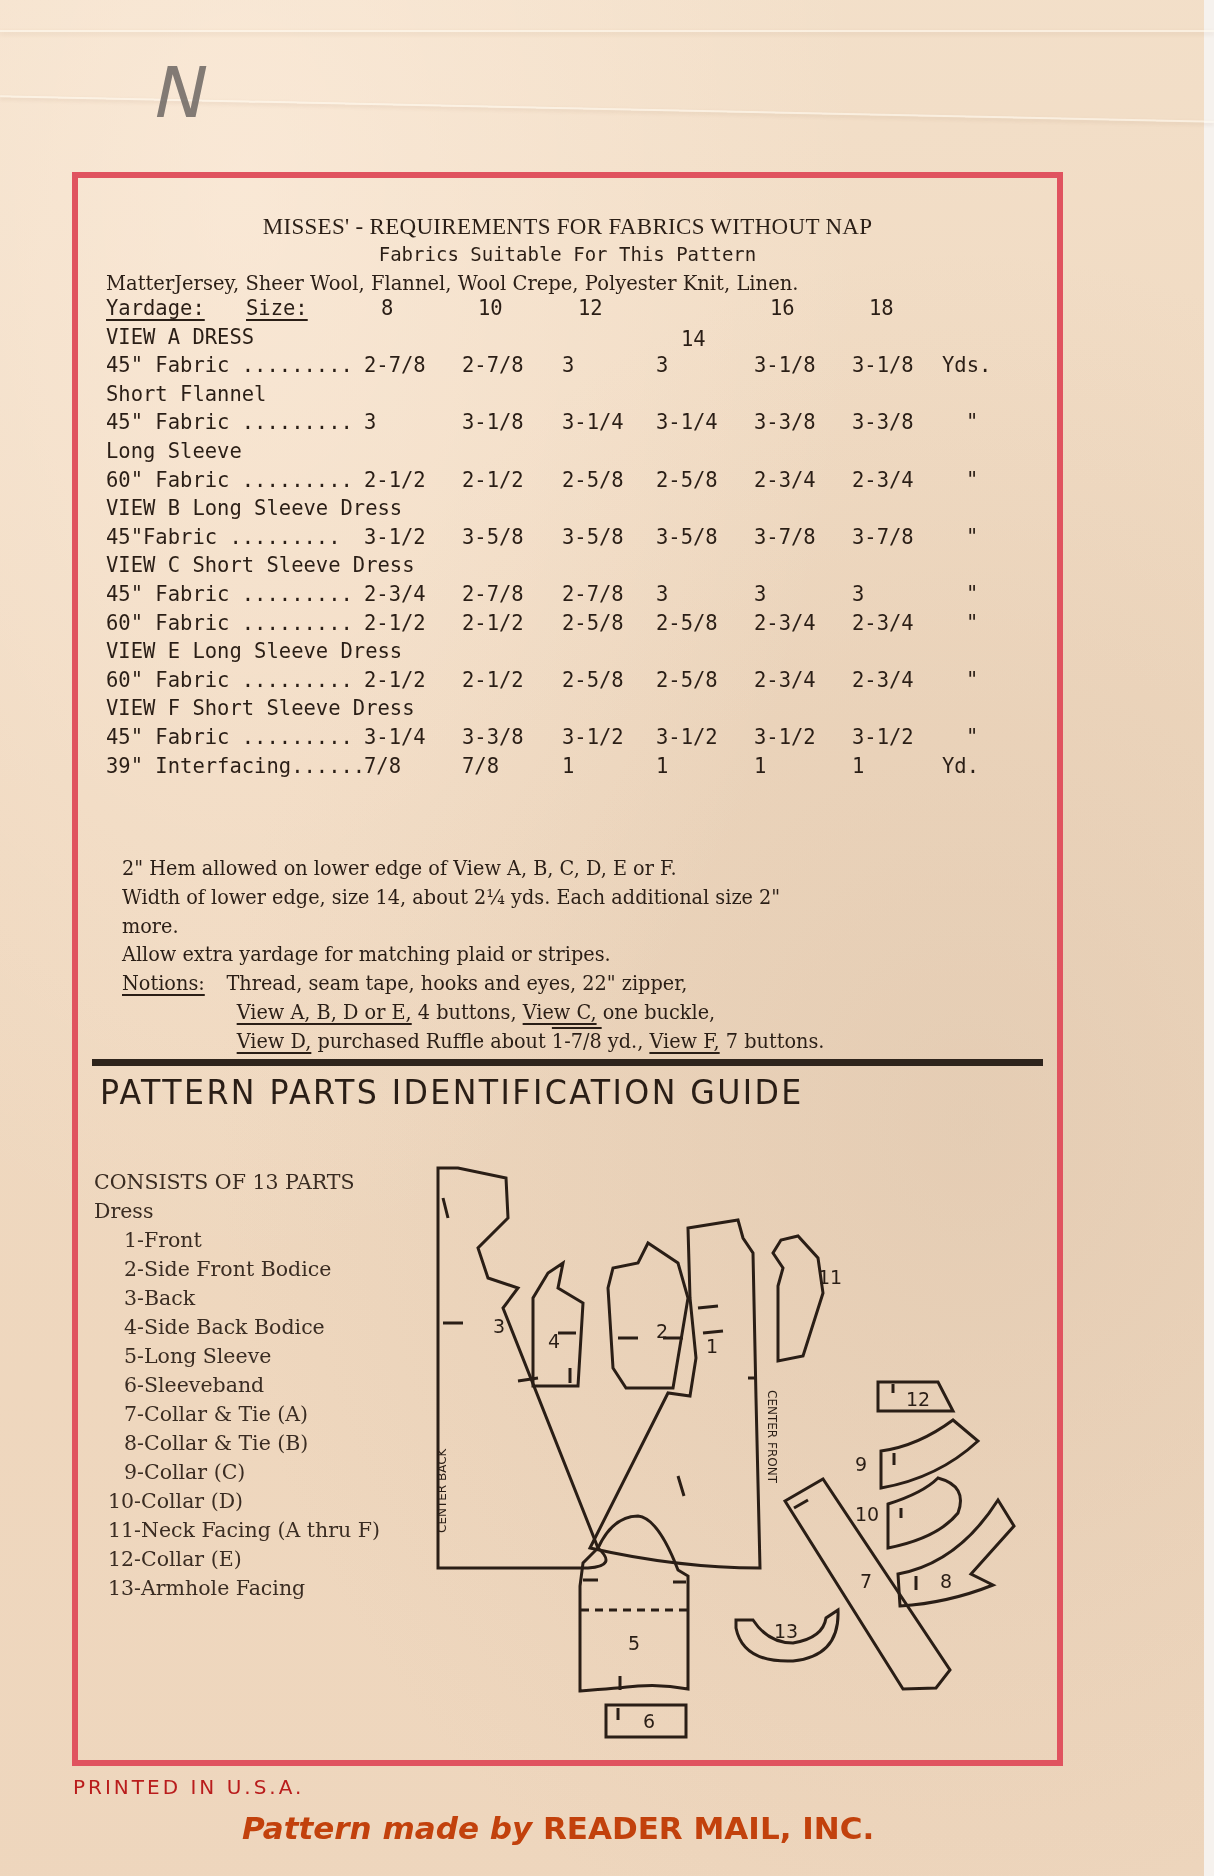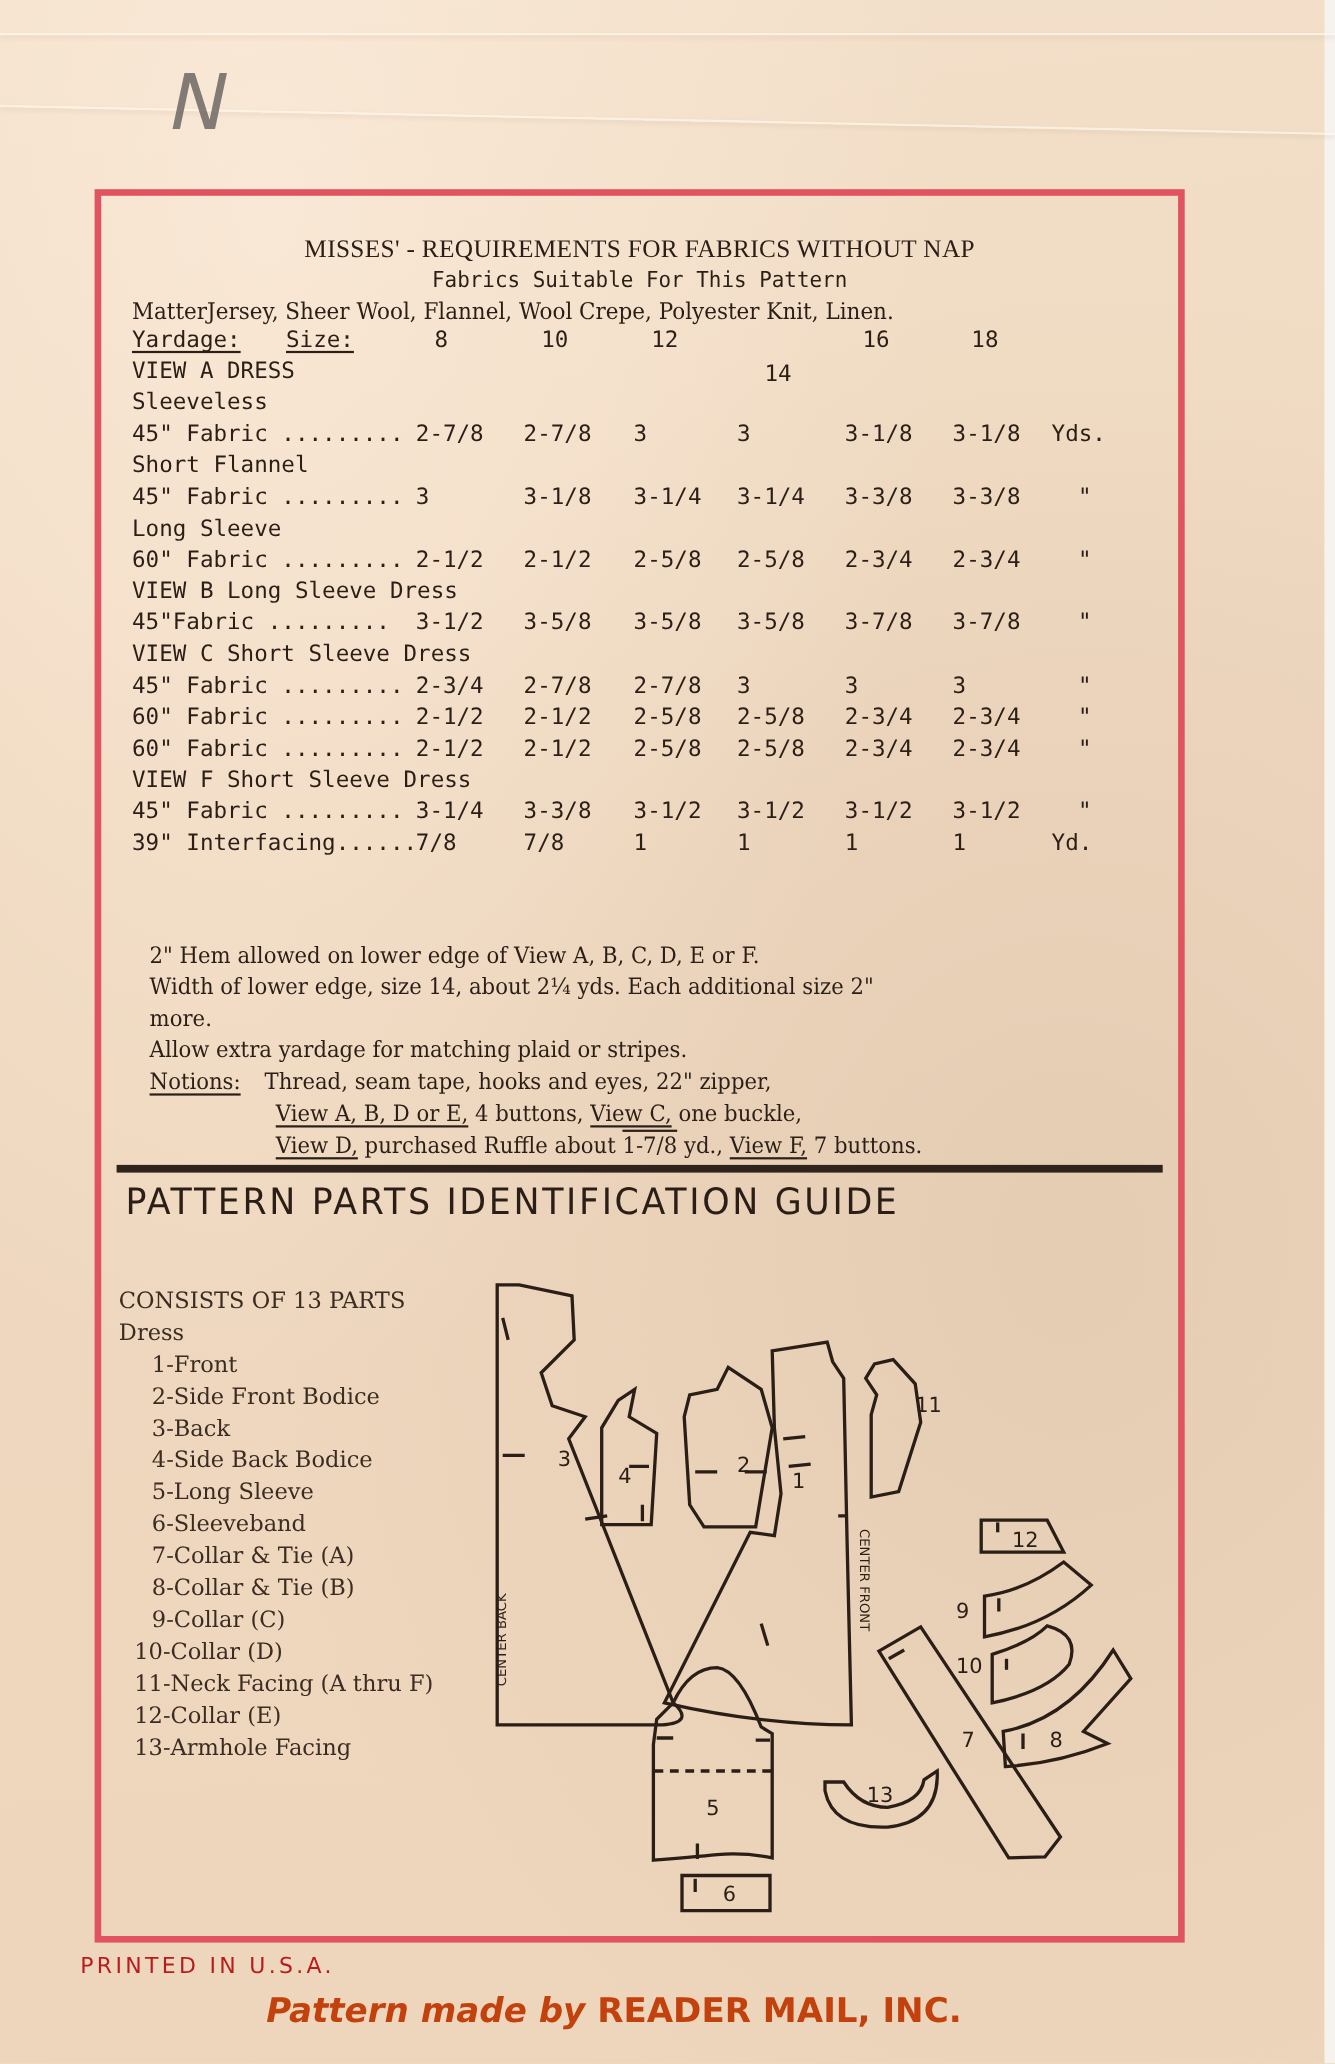--- a/index.html
+++ b/index.html
@@ -6,21 +6,21 @@
   body{width:1214px;height:1876px;position:relative;overflow:hidden;
     background:#f1dcc4;
     background-image:
       radial-gradient(ellipse at 20% 10%, rgba(255,240,225,.55), transparent 45%),
       radial-gradient(ellipse at 80% 60%, rgba(210,185,160,.35), transparent 55%),
       linear-gradient(175deg, #f3e0ca 0%, #efd8bf 40%, #eed6bd 100%);
     font-family:"DejaVu Serif","Liberation Serif",serif;color:#2a1e16;}
   .page-edge{position:absolute;right:0;top:0;width:10px;height:1876px;background:#f6f2ee;}
   .crease{position:absolute;left:0;right:0;height:2px;background:rgba(255,250,240,.6);box-shadow:0 2px 4px rgba(160,120,90,.18);}
   .pencil-mark{position:absolute;left:155px;top:52px;font-family:"DejaVu Sans",sans-serif;font-size:70px;color:#6e6864;transform:skewX(-12deg);opacity:.85;}
-  .box{position:absolute;left:86px;top:172px;width:979px;height:1582px;border:6px solid #e0535f;}
+  .box{position:absolute;left:72px;top:172px;width:979px;height:1582px;border:6px solid #e0535f;}
   .req-title{position:absolute;left:0;width:100%;top:36px;text-align:center;font-family:"Liberation Serif",serif;font-size:23px;letter-spacing:.3px;}
   .req-sub{position:absolute;left:0;width:100%;top:64px;text-align:center;font-size:20px;font-family:"DejaVu Sans Mono",monospace;transform:scaleX(.95);}
   .fabrics{position:absolute;left:28px;top:93px;font-size:21px;font-family:"DejaVu Serif",serif;white-space:nowrap;transform:scaleX(.93);transform-origin:left;}
   .tbl{position:absolute;left:28px;top:118px;width:940px;font-family:"DejaVu Sans Mono",monospace;font-size:20.5px;text-align:center;}
   .row{position:relative;height:28.6px;white-space:nowrap;}
   .row .lbl{position:absolute;left:0;}
   .row .c{position:absolute;}
   .u{text-decoration:underline;text-decoration-thickness:2px;text-underline-offset:4px;}
   .notes{position:absolute;left:44px;top:676px;width:900px;font-family:"DejaVu Serif",serif;font-size:20.5px;line-height:28.8px;transform:scaleX(.94);transform-origin:left;}
   .notes .ind{padding-left:122px;}
@@ -57,23 +57,20 @@
       <span class="c" style="left:472px;">12</span>
       <span class="c" style="left:575px;margin-top:31px;">14</span>
       <span class="c" style="left:664px;">16</span>
       <span class="c" style="left:763px;">18</span>
     </div>
     <div id="rows">
         <div class="row">
           <span class="lbl" style="font-family: &quot;DejaVu Sans Mono&quot;, monospace;">VIEW A DRESS</span>
         </div>
         <div class="row">
-          <span class="lbl">Sleeveless</span>
-        </div>
-        <div class="row">
           <span class="lbl">45" Fabric .........</span>
           <span class="c" style="left: 258px;">2-7/8</span>
           <span class="c" style="left: 356px;">2-7/8</span>
           <span class="c" style="left: 456px;">3</span>
           <span class="c" style="left: 550px;">3</span>
           <span class="c" style="left: 648px;">3-1/8</span>
           <span class="c" style="left: 746px;">3-1/8</span>
           <span class="c" style="left: 836px;">Yds.</span>
         </div>
         <div class="row">
@@ -130,20 +127,23 @@
         </div>
         <div class="row">
           <span class="lbl">60" Fabric .........</span>
           <span class="c" style="left: 258px;">2-1/2</span>
           <span class="c" style="left: 356px;">2-1/2</span>
           <span class="c" style="left: 456px;">2-5/8</span>
           <span class="c" style="left: 550px;">2-5/8</span>
           <span class="c" style="left: 648px;">2-3/4</span>
           <span class="c" style="left: 746px;">2-3/4</span>
           <span class="c" style="left: 860px;">"</span>
+        </div>
+        <div class="row">
+          <span class="lbl" style="font-family: &quot;DejaVu Sans Mono&quot;, monospace;">VIEW E Long Sleeve Dress</span>
         </div>
         <div class="row">
           <span class="lbl">60" Fabric .........</span>
           <span class="c" style="left: 258px;">2-1/2</span>
           <span class="c" style="left: 356px;">2-1/2</span>
           <span class="c" style="left: 456px;">2-5/8</span>
           <span class="c" style="left: 550px;">2-5/8</span>
           <span class="c" style="left: 648px;">2-3/4</span>
           <span class="c" style="left: 746px;">2-3/4</span>
           <span class="c" style="left: 860px;">"</span>

